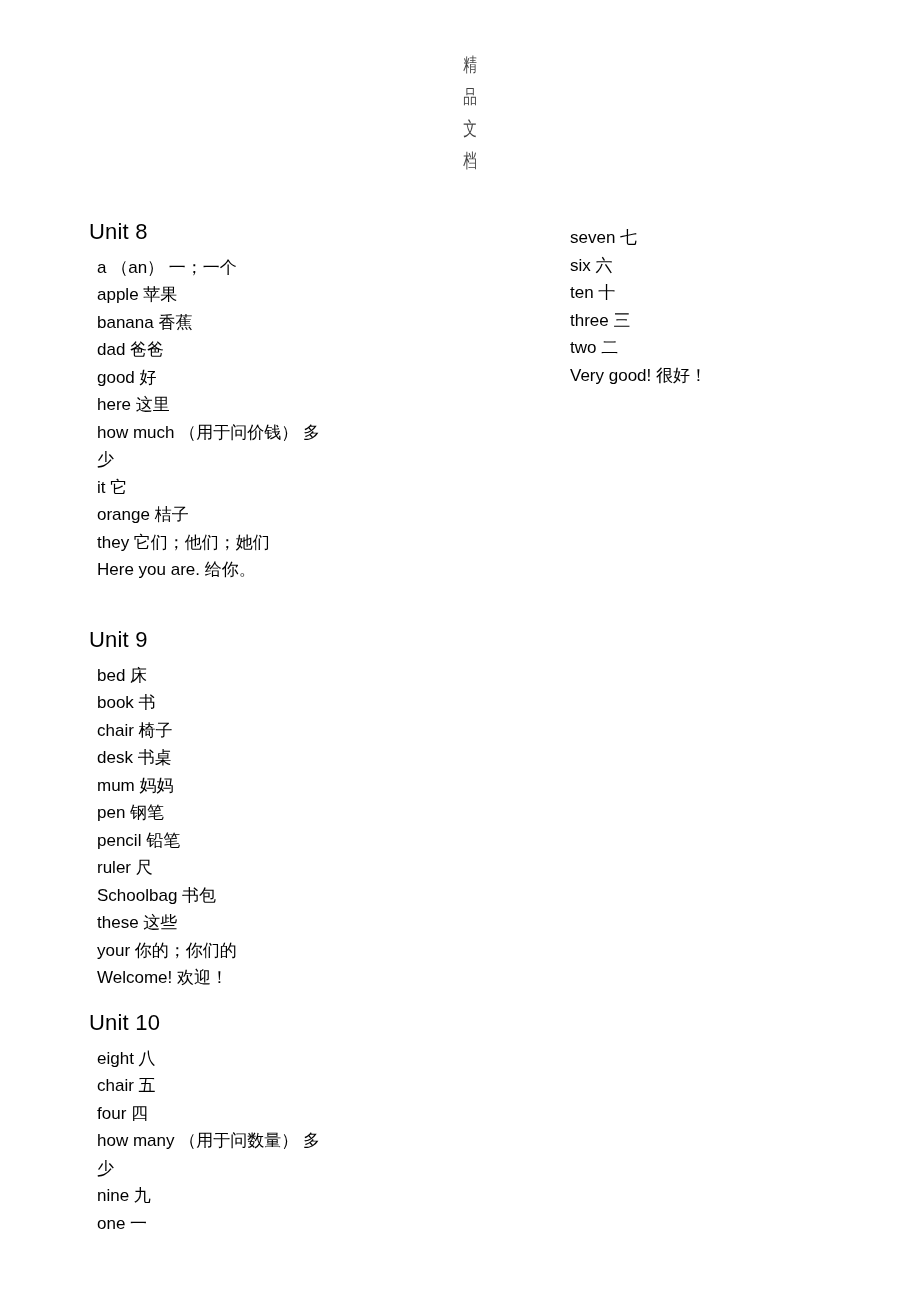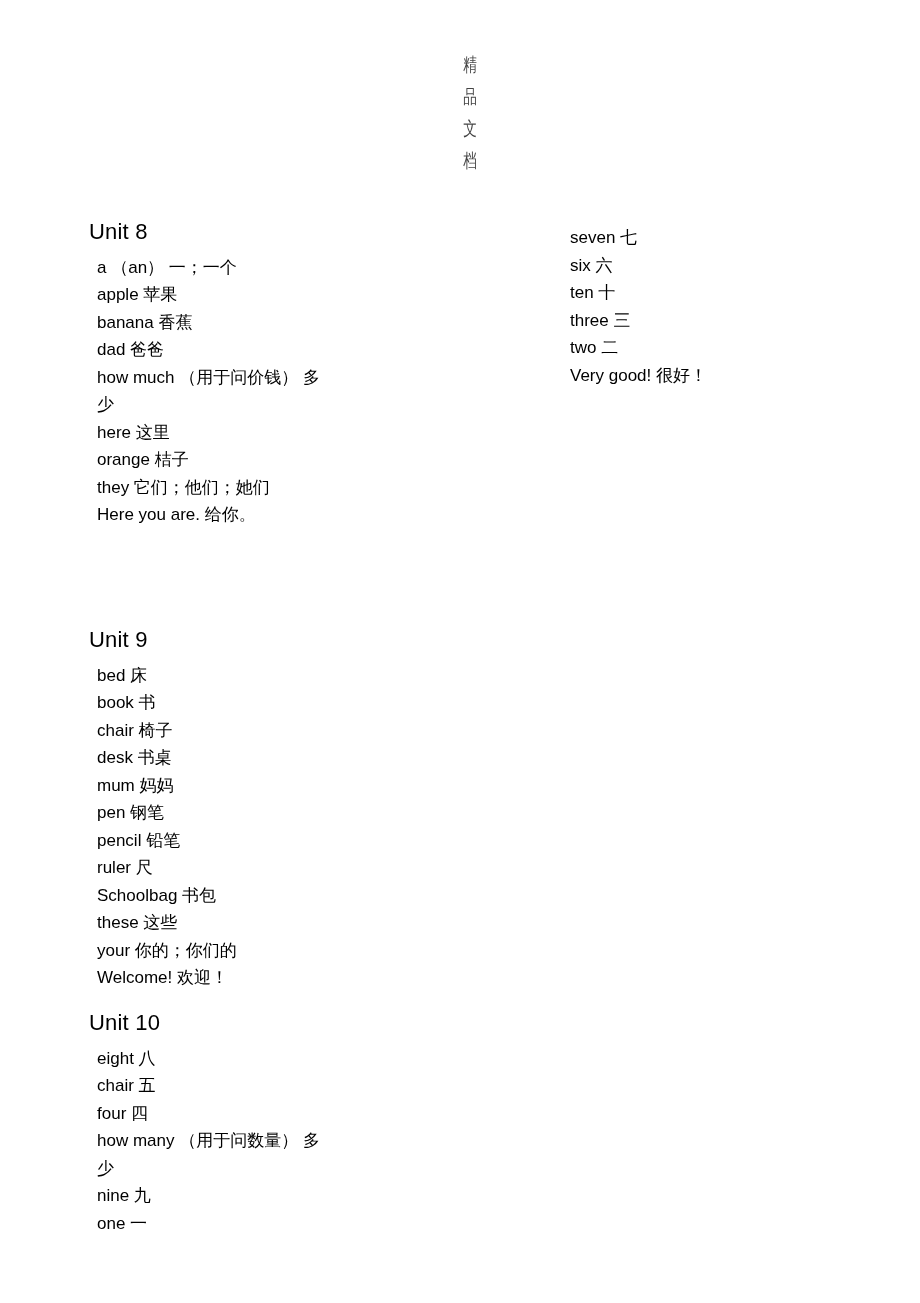--- a/index.html
+++ b/index.html
@@ -103,22 +103,24 @@
 
   <div class="col col-left">
 
     <div class="unit-block u8">
       <div class="unit-title">Unit 8</div>
       <ul class="entry-list">
         <li class="entry">a （an） 一；一个</li>
         <li class="entry">apple 苹果</li>
         <li class="entry">banana 香蕉</li>
         <li class="entry">dad 爸爸</li>
+        <li class="entry">good 好</li>
+        <li class="entry">here 这里</li>
         <li class="entry" style="width:236px;">how much （用于问价钱） 多少</li>
-        <li class="entry">here 这里</li>
+        <li class="entry">it 它</li>
         <li class="entry">orange 桔子</li>
         <li class="entry">they 它们；他们；她们</li>
         <li class="entry">Here you are. 给你。</li>
       </ul>
     </div>
 
     <div class="unit-block u9">
       <div class="unit-title">Unit 9</div>
       <ul class="entry-list">
         <li class="entry">bed 床</li>

